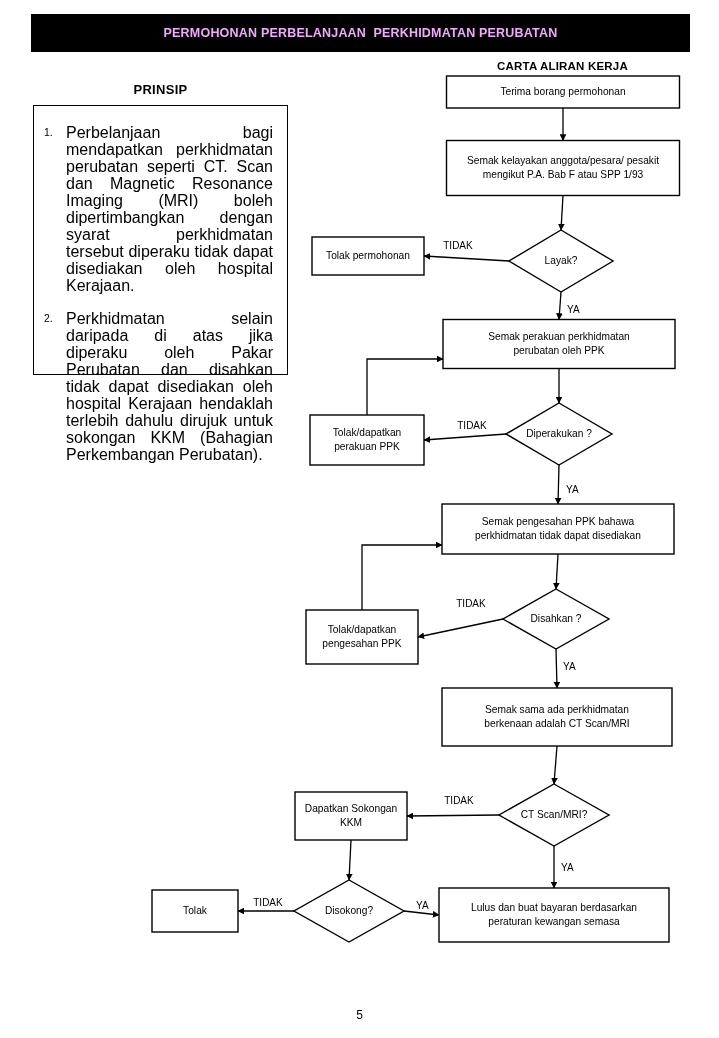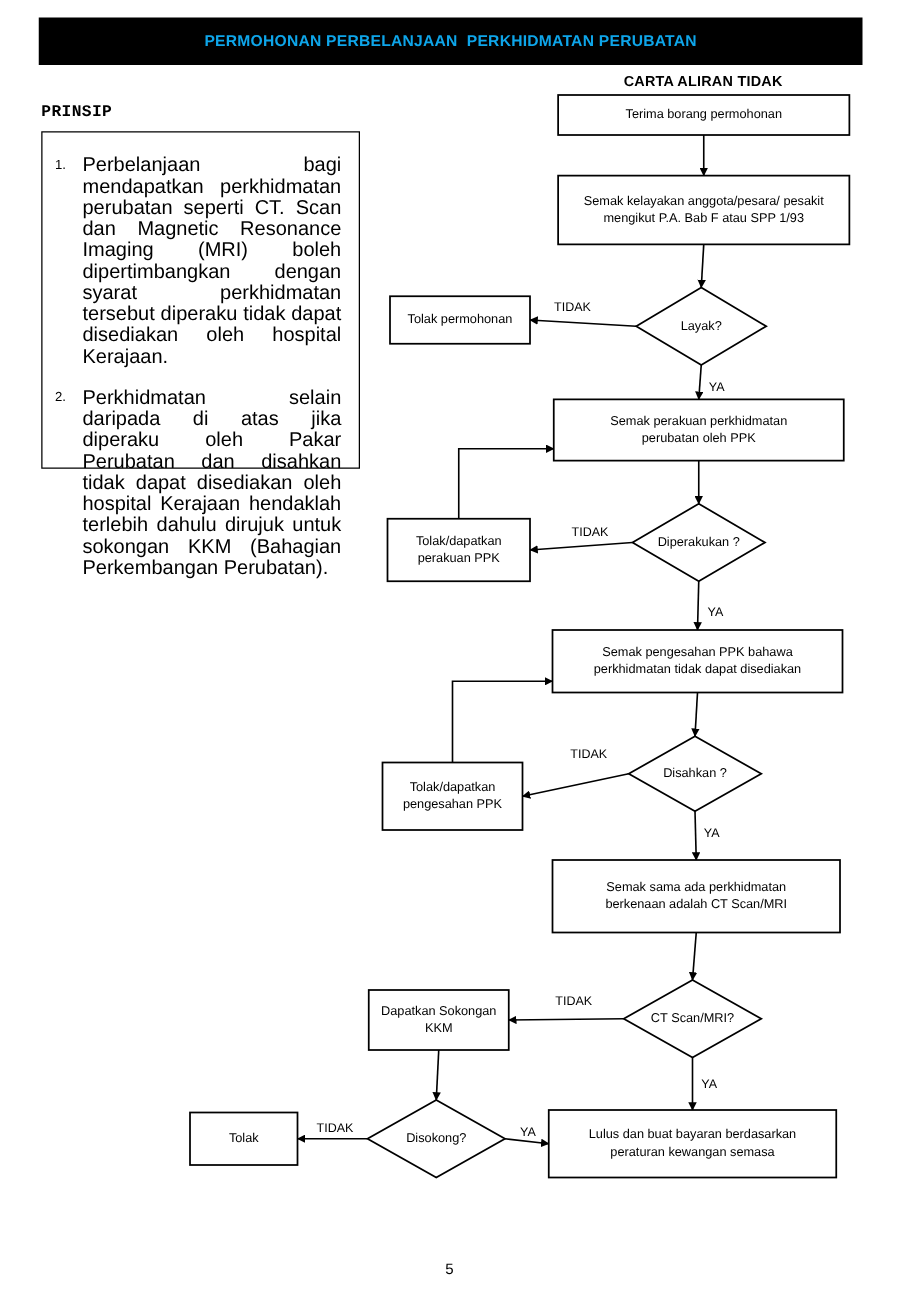--- a/index.html
+++ b/index.html
@@ -24,38 +24,38 @@
     left: 31px;
     top: 14px;
     width: 659px;
     height: 38px;
     background: #000000;
     display: flex;
     align-items: center;
     justify-content: center;
   }
   #title-bar .title-text {
-    color: #0ea5e9;
+    color: #f0abfc;
     font-size: 12.5px;
     font-weight: bold;
     letter-spacing: 0.2px;
     text-align: center;
     white-space: pre;
   }
 
   
   #prinsip-heading {
     position: absolute;
     left: 33px;
     top: 82px;
     width: 255px;
+    text-align: center;
     font-size: 13px;
     font-weight: bold;
     letter-spacing: 0.3px;
-    font-family: Liberation Mono, monospace;
   }
   #prinsip-box {
     position: absolute;
     left: 33px;
     top: 105px;
     width: 255px;
     height: 270px;
     border: 1.5px solid #000000;
     background: #ffffff;
     padding: 18px 14px 10px 10px;
@@ -147,21 +147,21 @@
   <div class="prinsip-item">
     <div class="prinsip-num">1.</div>
     <div class="prinsip-text">Perbelanjaan bagi mendapatkan perkhidmatan perubatan seperti CT. Scan dan Magnetic Resonance Imaging (MRI) boleh dipertimbangkan dengan syarat perkhidmatan tersebut diperaku tidak dapat disediakan oleh hospital Kerajaan.</div>
   </div>
   <div class="prinsip-item">
     <div class="prinsip-num">2.</div>
     <div class="prinsip-text">Perkhidmatan selain daripada di atas jika diperaku oleh Pakar Perubatan dan disahkan tidak dapat disediakan oleh hospital Kerajaan hendaklah terlebih dahulu dirujuk untuk sokongan KKM (Bahagian Perkembangan Perubatan).</div>
   </div>
 </div>
 
-<div id="carta-heading">CARTA ALIRAN TIDAK</div>
+<div id="carta-heading">CARTA ALIRAN KERJA</div>
 
 <svg id="flowchart" viewBox="0 0 719 1000">
   <defs>
     <marker id="arrow" viewBox="0 0 10 10" refX="9.2" refY="5" markerWidth="5.2" markerHeight="5.2" orient="auto-start-reverse">
       <path d="M 0 0 L 10 5 L 0 10 z" fill="#000000"></path>
     </marker>
   </defs>
   <g id="edges-layer">
       <path d="M 563 108 L 563 140.5" class="conn" marker-end="url(#arrow)"></path>
       <path d="M 563 195.5 L 561 230" class="conn" marker-end="url(#arrow)"></path>

